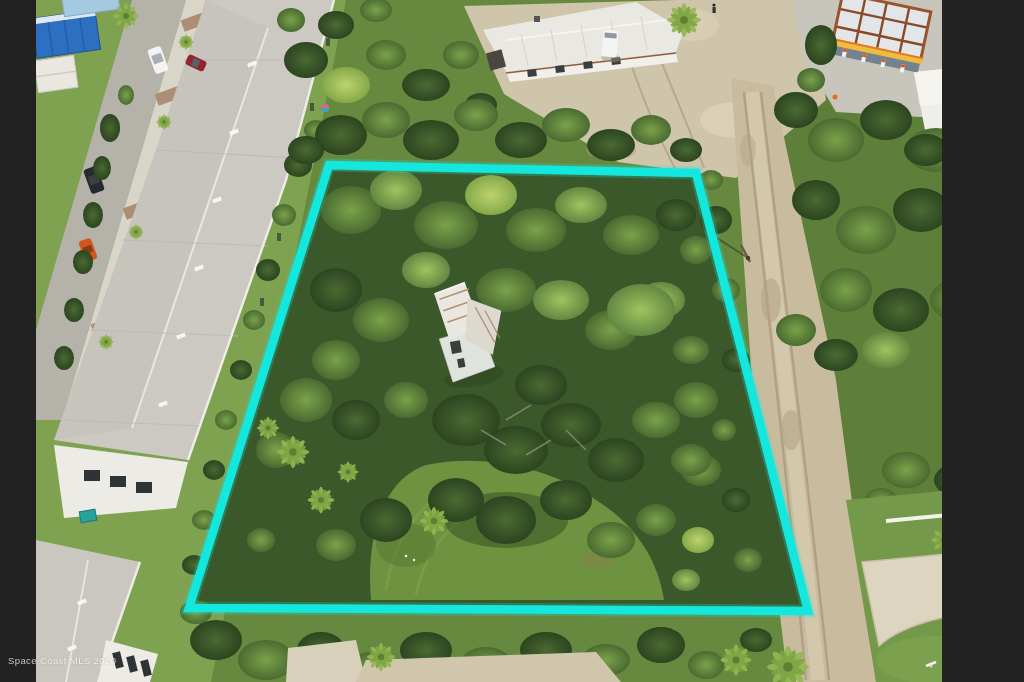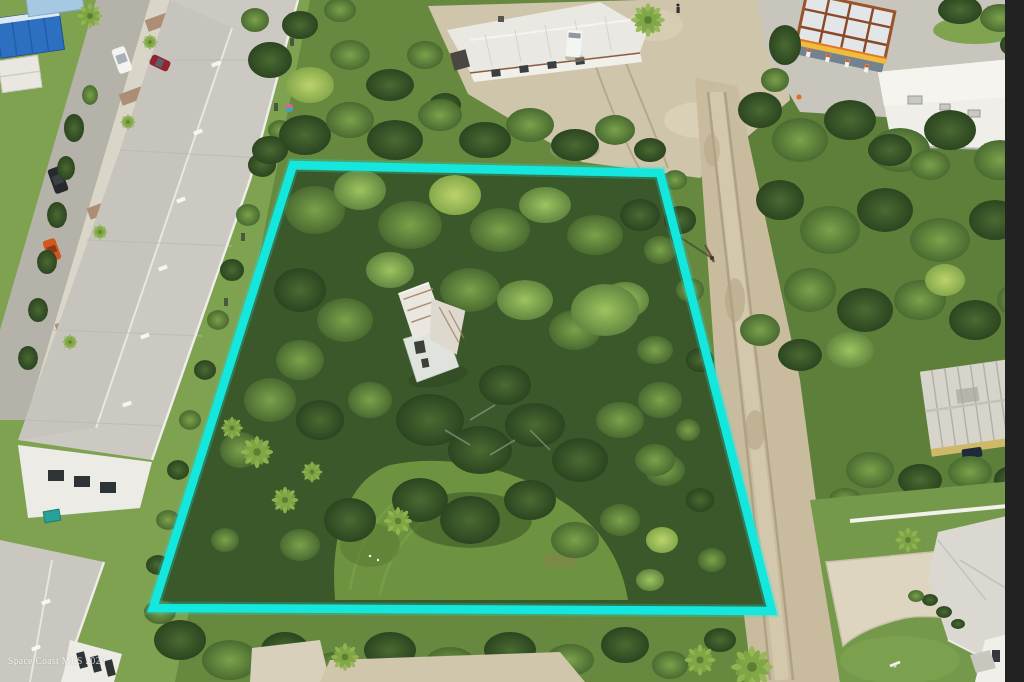--- a/index.html
+++ b/index.html
@@ -1,16 +1,16 @@
 <!DOCTYPE html>
 <html><head>
 <meta charset="utf-8">
 <style>
   html,body{margin:0;padding:0;background:#222;}
-  .stage{position:relative;width:1005px;height:682px;overflow:hidden;font-family:Liberation Serif, serif;}
+  .stage{position:relative;width:906px;height:682px;overflow:hidden;font-family:Liberation Sans, sans-serif;padding-left:36px;}
   .stage svg{display:block;width:1024px;height:682px;}
   .watermark{position:absolute;left:8px;bottom:16px;font-size:9.5px;letter-spacing:.4px;
              color:#ffffff;opacity:.72;text-shadow:0 0 2px rgba(0,0,0,.35);pointer-events:none;}
 </style>
 </head>
 <body>
 
 <div class="stage">
 <svg viewBox="0 0 1024 682" xmlns="http://www.w3.org/2000/svg">
   <defs>

